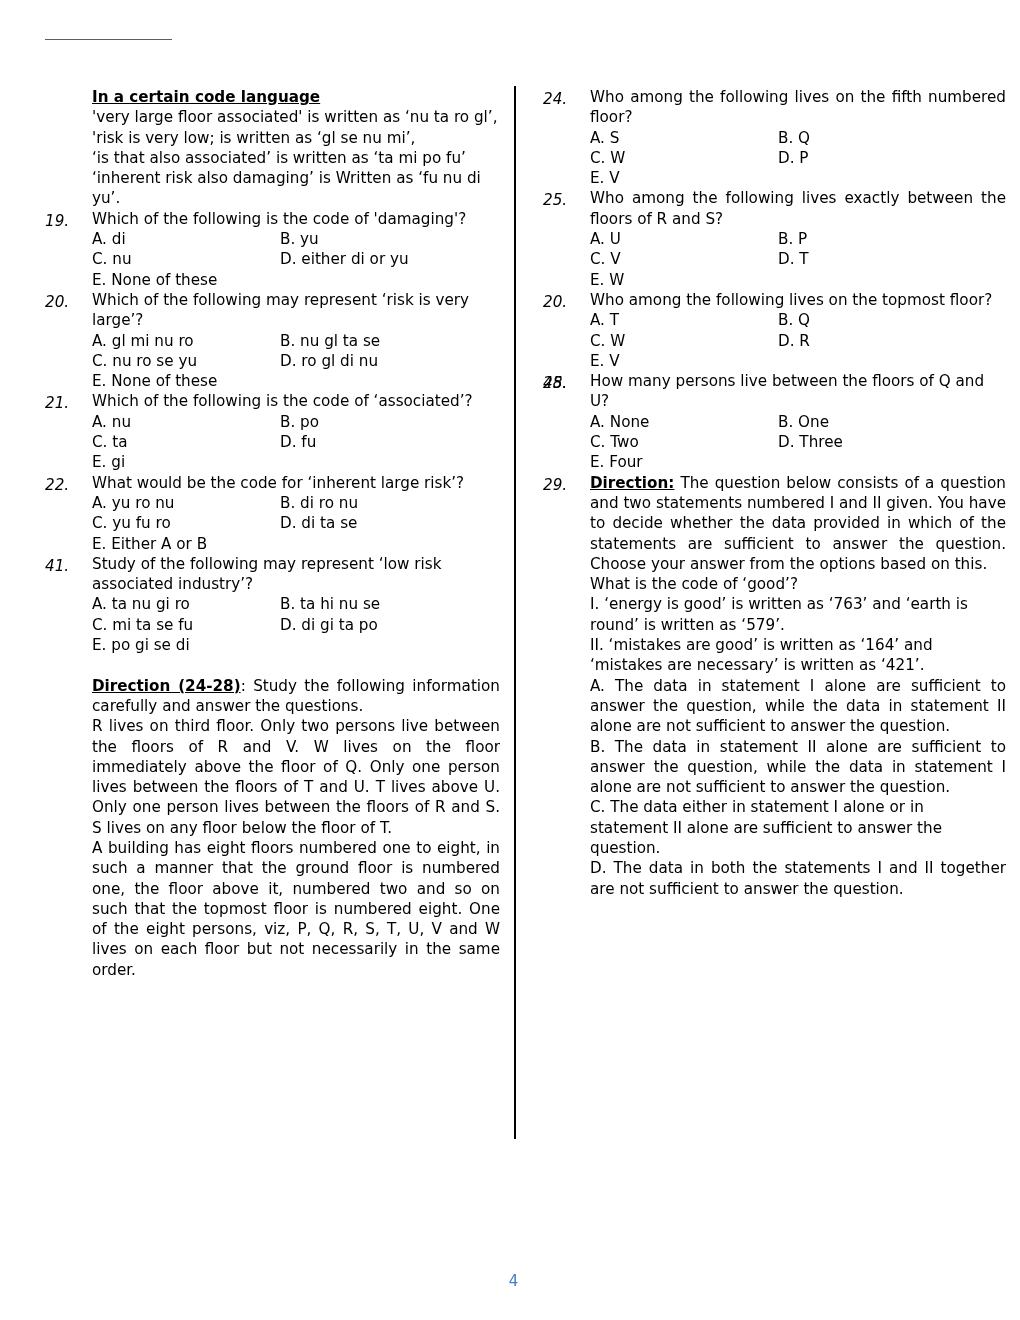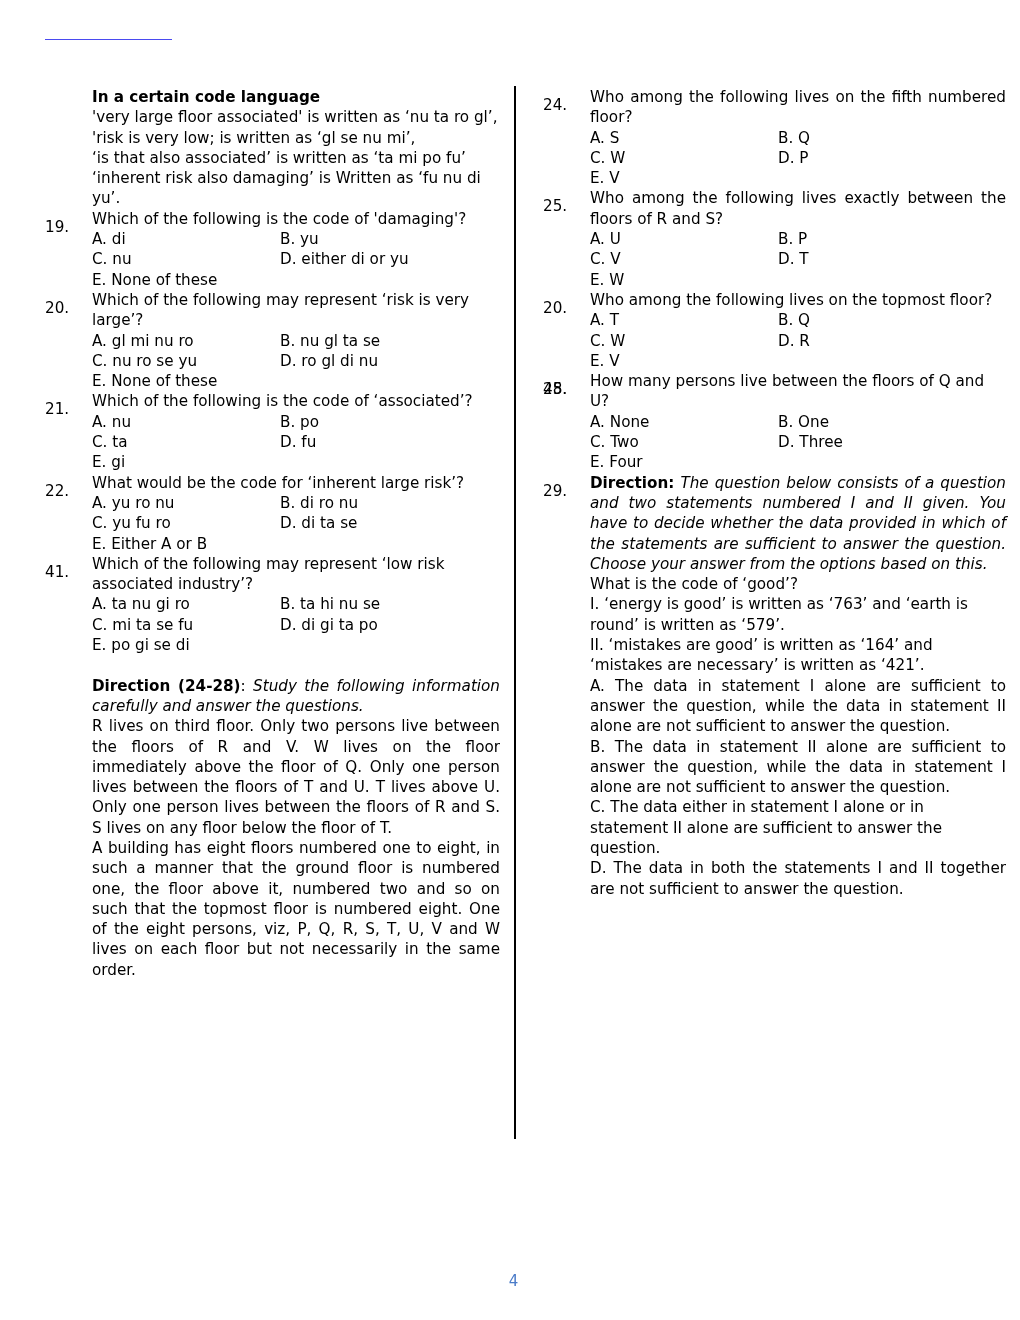--- a/index.html
+++ b/index.html
@@ -14,24 +14,24 @@
     .divider {
       position: absolute; left: 514px; top: 86px; width: 1.5px; height: 1053px;
       background: #000;
     }
     .col { position: absolute; top: 87px; line-height: 20.3px; }
     .col-left { left: 45px; width: 455px; }
     .col-right { left: 543px; width: 463px; }
     .block { padding-left: 47px; }
     .jus { text-align: justify; }
     .q { position: relative; padding-left: 47px; }
-    .qnum { position: absolute; left: 0; top: 8px; }
+    .qnum { position: absolute; left: 0; top: 2px; font-style: italic; }
     .opts { display: grid; grid-template-columns: 188px 1fr; }
-    .bold { font-weight: bold; }
-    .ital { font-style: italic; }
+    .bold { font-weight: bold; text-decoration: underline; }
+    .ital { }
     .gap { height: 20.3px; }
     .page-num {
       position: absolute; left: 0; width: 1027px; top: 1272px; text-align: center;
       font-size: 15px; color: #4a7bc8;
     }
     p { margin: 0; }
   </style>
 </head>
 <body>
 
@@ -91,21 +91,21 @@
       <span>A. yu ro nu</span>
       <span>B. di ro nu</span>
       <span>C. yu fu ro</span>
       <span>D. di ta se</span>
       <span>E. Either A or B</span>
     </div>
   </div>
 
   <div class="q">
     <span class="qnum">41.</span>
-    <p>Which of the following may represent ‘low risk associated industry’?</p>
+    <p>Study of the following may represent ‘low risk associated industry’?</p>
     <div class="opts">
       <span>A. ta nu gi ro</span>
       <span>B. ta hi nu se</span>
       <span>C. mi ta se fu</span>
       <span>D. di gi ta po</span>
       <span>E. po gi se di</span>
     </div>
   </div>
 
   <div class="gap"></div>

